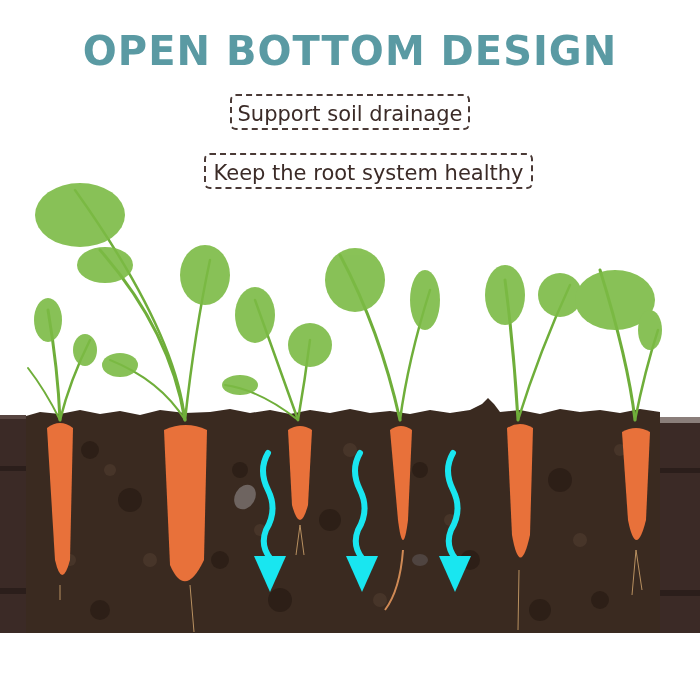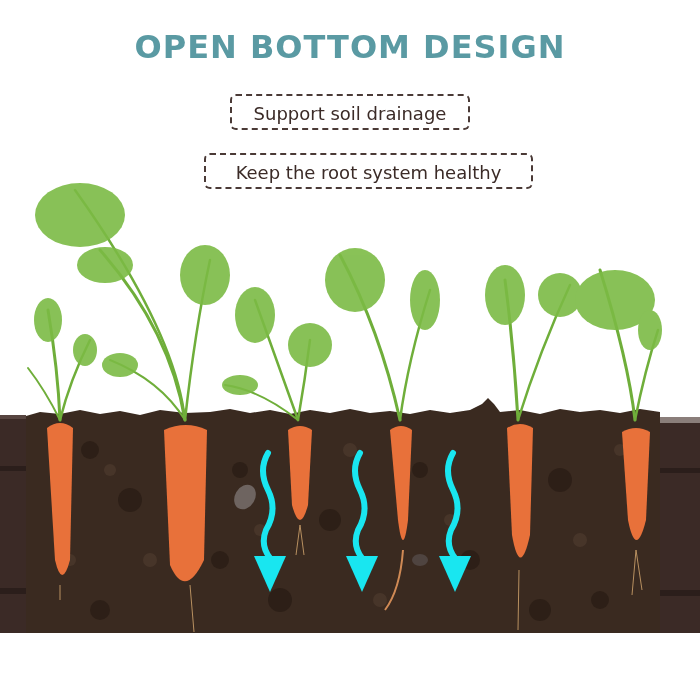--- a/index.html
+++ b/index.html
@@ -1,18 +1,18 @@
 <!DOCTYPE html>
 <html><head>
 <meta charset="utf-8">
 <style>
   html, body { margin: 0; padding: 0; }
   body { width: 700px; height: 700px; background: #ffffff; position: relative; overflow: hidden; font-family: "DejaVu Sans", sans-serif; }
-  .title { position: absolute; top: 28px; left: 0; width: 700px; text-align: center; font-family: "DejaVu Sans", sans-serif; font-weight: bold; font-size: 32px; letter-spacing: 1px; color: #5a9aa3; }
-  .tag { position: absolute; border: 2px dashed #4a3a36; border-radius: 6px; color: #3b2b27; font-size: 18px; text-align: center; line-height: 36px; height: 36px; box-sizing: border-box; }
+  .title { position: absolute; top: 28px; left: 0; width: 700px; text-align: center; font-family: "DejaVu Sans", sans-serif; font-weight: bold; font-size: 40px; letter-spacing: 1px; color: #5a9aa3; }
+  .tag { position: absolute; border: 2px dashed #4a3a36; border-radius: 6px; color: #3b2b27; font-size: 21px; text-align: center; line-height: 36px; height: 36px; box-sizing: border-box; }
   .tag1 { left: 230px; top: 94px; width: 240px; }
   .tag2 { left: 204px; top: 153px; width: 329px; }
   .scene { position: absolute; left: 0; top: 0; width: 700px; height: 700px; }
 </style>
 </head>
 <body>
 
 <div class="title">OPEN BOTTOM DESIGN</div>
 <div class="tag tag1">Support soil drainage</div>
 <div class="tag tag2">Keep the root system healthy</div>

